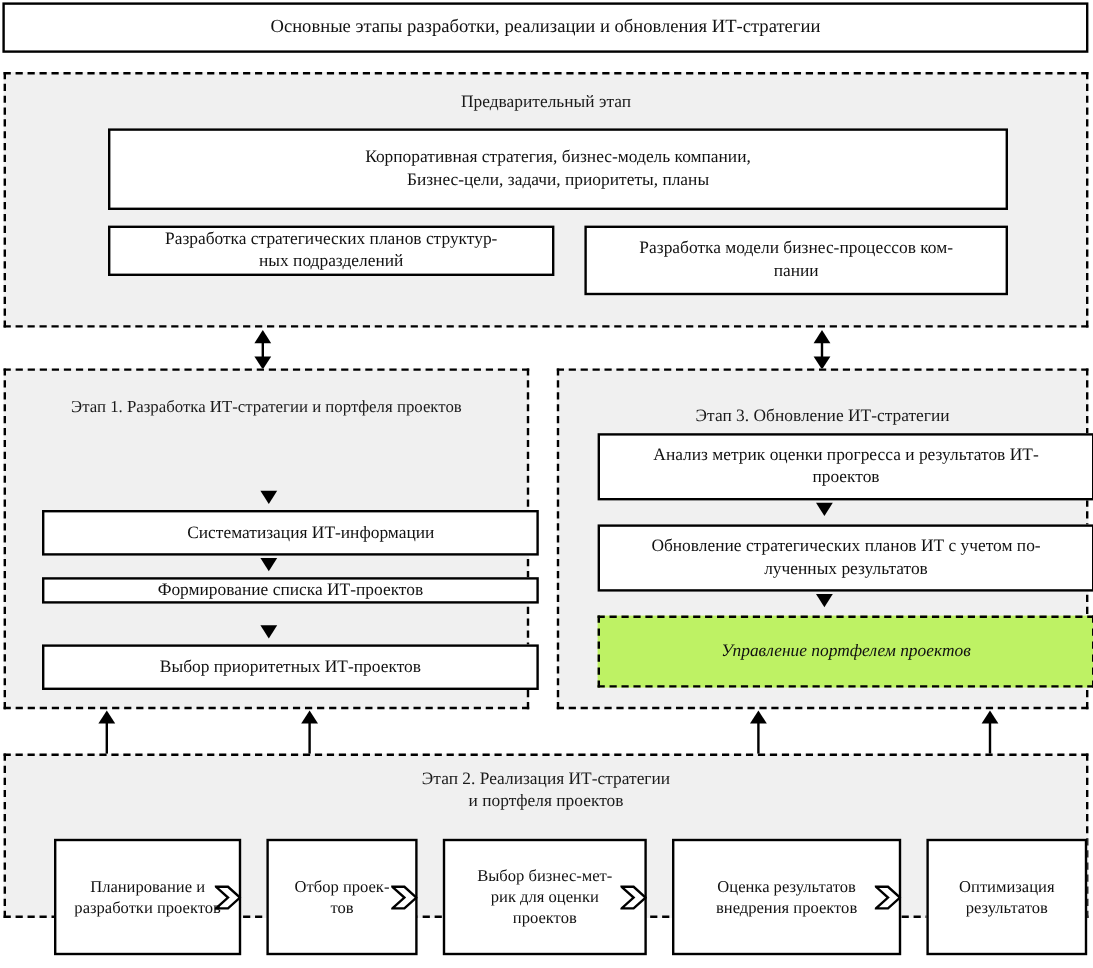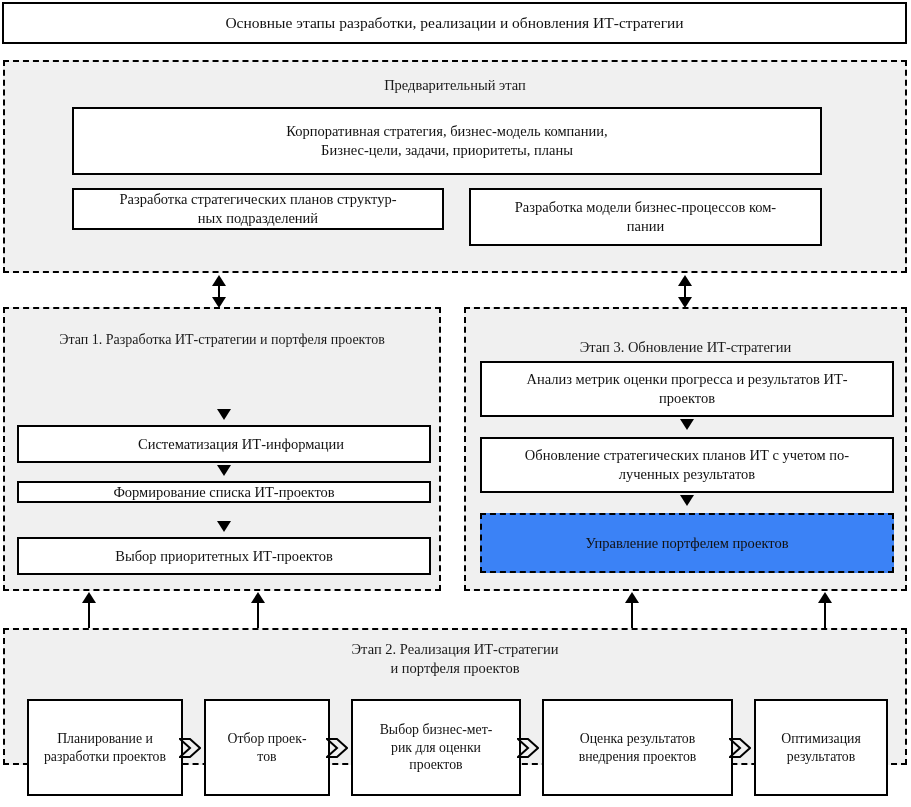--- a/index.html
+++ b/index.html
@@ -26,23 +26,24 @@
     position:absolute;left:0;width:100%;text-align:center;
     font-size:14.5px;line-height:1.28;color:#1a1a1a;
   }
 
   
   .node{
     border:2.2px solid #000;background:#fff;
     display:flex;align-items:center;justify-content:center;
     text-align:center;font-size:14.5px;line-height:1.3;
     padding:2px 6px;
+    margin-left:18px;
   }
   .node.small{font-size:13.8px;}
-  .node.gray{background:#3b82f6;border:2.5px dashed #000;}
+  .node.gray{background:#bef264;border:2.5px dashed #000;font-style:italic;}
 
   
   #stage-prelim{left:3px;top:60px;width:904px;height:213px;}
   #prelim-title{top:14px;}
   #node-corp{left:67px;top:45px;width:750px;height:68px;}
   #node-plans{left:67px;top:126px;width:372px;height:42px;}
   #node-bpmodel{left:464px;top:126px;width:353px;height:58px;}
 
   
   #stage-1{left:3px;top:307px;width:438px;height:284px;}

